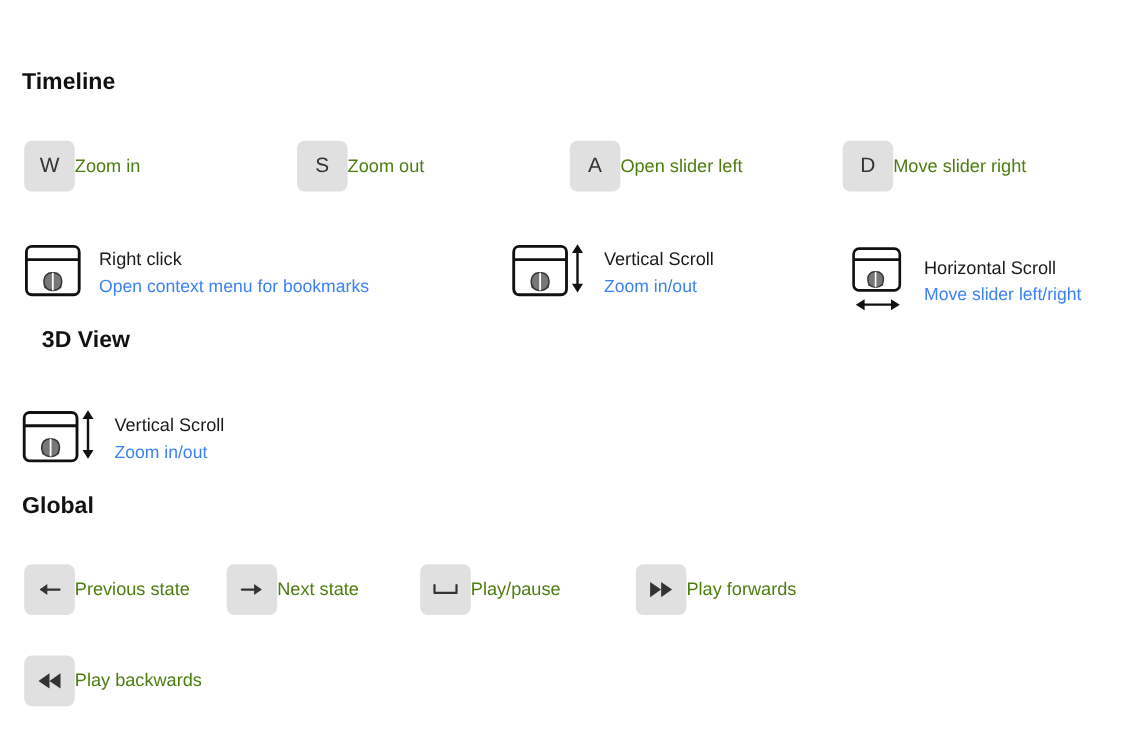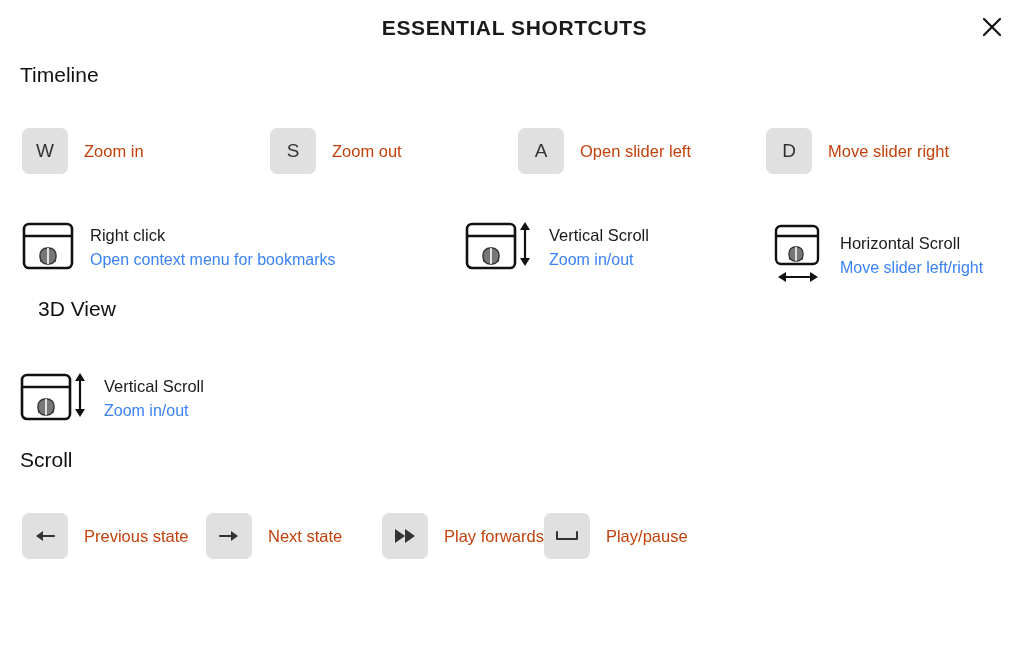--- a/index.html
+++ b/index.html
@@ -37,21 +37,21 @@
     width: 34px;
     height: 34px;
     display: flex;
     align-items: center;
     justify-content: center;
     cursor: pointer;
     color: #111;
   }
   .section-title {
     font-size: 21px;
-    font-weight: normal;
+    font-weight: bold;
     margin: 0 0 0 0;
     color: #111;
   }
   .row {
     display: flex;
     align-items: center;
   }
   .entry {
     display: flex;
     align-items: center;
@@ -62,23 +62,23 @@
     border-radius: 7px;
     background: #e0e0e0;
     display: flex;
     align-items: center;
     justify-content: center;
     font-size: 19px;
     color: #333;
     flex: none;
   }
   .key-label {
-    margin-left: 16px;
+    margin-left: 0;
     font-size: 16.5px;
-    color: #c2410c;
+    color: #4d7c0f;
     white-space: nowrap;
   }
   .mouse-entry {
     display: flex;
     align-items: center;
   }
   .mouse-text {
     margin-left: 14px;
     line-height: 1.45;
   }
@@ -95,29 +95,20 @@
   .ico { flex: none; display:block; }
 
   
   .abs { position: absolute; }
 </style>
 </head>
 <body>
 
 <div class="dialog">
 
-  <div class="title-bar">
-    <div class="title">ESSENTIAL SHORTCUTS</div>
-    <div class="close-btn">
-      <svg width="22" height="22" viewBox="0 0 22 22" aria-hidden="true">
-        <line x1="3" y1="3" x2="19" y2="19" stroke="#111" stroke-width="2.2" stroke-linecap="round"></line>
-        <line x1="19" y1="3" x2="3" y2="19" stroke="#111" stroke-width="2.2" stroke-linecap="round"></line>
-      </svg>
-    </div>
-  </div>
 
   <div class="abs" style="left:20px; top:63px;">
     <div class="section-title">Timeline</div>
   </div>
 
   <div class="abs row" style="left:22px; top:128px;">
     <div class="entry" style="width:248px;">
       <div class="key-cap">W</div>
       <div class="key-label">Zoom in</div>
     </div>
@@ -206,21 +197,21 @@
         <path d="M60 48 L55 40 L65 40 Z" fill="#111"></path>
       </svg>
     </span>
     <span class="mouse-text">
       <span class="mouse-action">Vertical Scroll</span><br>
       <span class="mouse-desc">Zoom in/out</span>
     </span>
   </div>
 
   <div class="abs" style="left:20px; top:448px;">
-    <div class="section-title">Scroll</div>
+    <div class="section-title">Global</div>
   </div>
 
   <div class="abs row" style="left:22px; top:513px;">
     <div class="entry" style="width:184px;">
       <div class="key-cap">
         <svg width="24" height="20" viewBox="0 0 24 20" aria-hidden="true">
           <line x1="21" y1="10" x2="5" y2="10" stroke="#333" stroke-width="2.2" stroke-linecap="round"></line>
           <path d="M3 10 L10 5 L10 15 Z" fill="#333"></path>
         </svg>
       </div>
@@ -228,33 +219,44 @@
     </div>
     <div class="entry" style="width:176px;">
       <div class="key-cap">
         <svg width="24" height="20" viewBox="0 0 24 20" aria-hidden="true">
           <line x1="3" y1="10" x2="19" y2="10" stroke="#333" stroke-width="2.2" stroke-linecap="round"></line>
           <path d="M21 10 L14 5 L14 15 Z" fill="#333"></path>
         </svg>
       </div>
       <div class="key-label">Next state</div>
     </div>
+    <div class="entry" style="width:196px;">
+      <div class="key-cap">
+        <svg width="26" height="16" viewBox="0 0 26 16" aria-hidden="true">
+          <path d="M3 4 L3 11 L23 11 L23 4" fill="none" stroke="#333" stroke-width="2" stroke-linecap="round" stroke-linejoin="round"></path>
+        </svg>
+      </div>
+      <div class="key-label">Play/pause</div>
+    </div>
     <div class="entry">
       <div class="key-cap">
         <svg width="26" height="18" viewBox="0 0 26 18" aria-hidden="true">
           <path d="M3 2 L13 9 L3 16 Z" fill="#333"></path>
           <path d="M13 2 L23 9 L13 16 Z" fill="#333"></path>
         </svg>
       </div>
       <div class="key-label">Play forwards</div>
     </div>
-    <div class="entry" style="width:196px;">
-      <div class="key-cap">
-        <svg width="26" height="16" viewBox="0 0 26 16" aria-hidden="true">
-          <path d="M3 4 L3 11 L23 11 L23 4" fill="none" stroke="#333" stroke-width="2" stroke-linecap="round" stroke-linejoin="round"></path>
-        </svg>
-      </div>
-      <div class="key-label">Play/pause</div>
-    </div>
-  </div>
-
+  </div>
+
+  <div class="abs row" style="left:22px; top:596px;">
+    <div class="entry">
+      <div class="key-cap">
+        <svg width="26" height="18" viewBox="0 0 26 18" aria-hidden="true">
+          <path d="M13 2 L3 9 L13 16 Z" fill="#333"></path>
+          <path d="M23 2 L13 9 L23 16 Z" fill="#333"></path>
+        </svg>
+      </div>
+      <div class="key-label">Play backwards</div>
+    </div>
+  </div>
 
 </div>
 
 </body></html>

